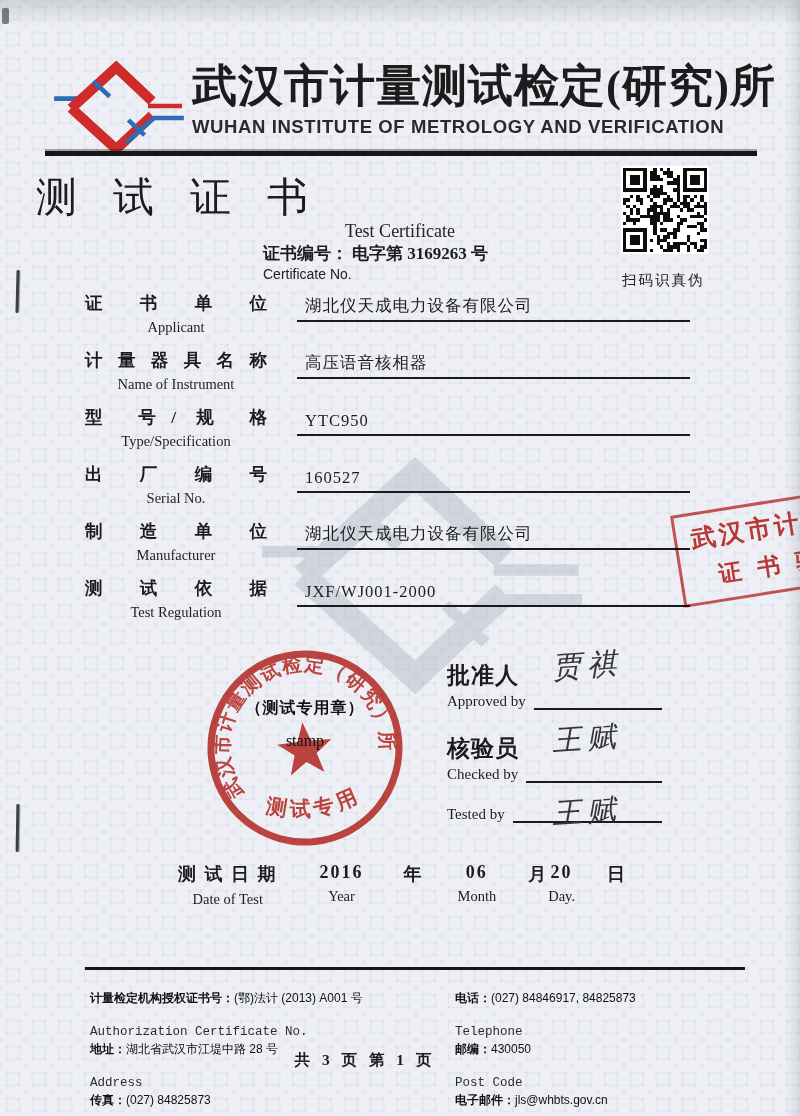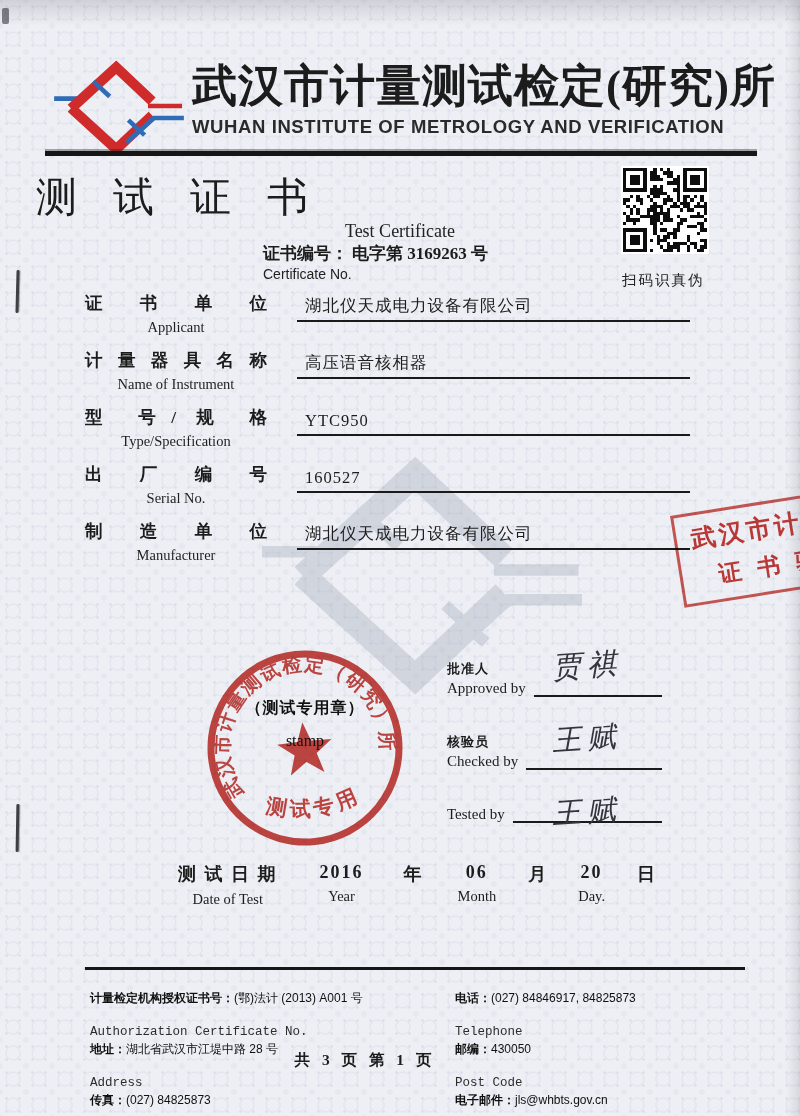--- a/index.html
+++ b/index.html
@@ -70,35 +70,35 @@
   
   .edge-stamp{position:absolute;left:670px;top:516px;width:220px;padding:7px 10px 9px 14px;
     border:3.5px solid rgba(196,42,38,.85);transform:rotate(-9deg);transform-origin:left top;
     color:#c42a26;mix-blend-mode:multiply;opacity:.92;}
   .edge-stamp .l1{font-size:25px;font-weight:bold;letter-spacing:3px;white-space:nowrap;}
   .edge-stamp .l2{font-size:23px;font-weight:bold;letter-spacing:16px;white-space:nowrap;margin-top:7px;padding-left:22px;}
 
   
   .sigs{position:absolute;left:447px;top:660px;width:215px;}
   .sig{position:relative;margin-bottom:21px;height:52px;}
-  .sig .cn{font-family:"Liberation Sans","DejaVu Sans",sans-serif;font-size:13px;font-weight:bold;letter-spacing:1px;}
+  .sig .cn{font-family:"Liberation Sans","DejaVu Sans",sans-serif;font-size:23px;font-weight:bold;letter-spacing:1px;}
   .sig .row2{display:flex;align-items:flex-end;margin-top:2px;}
   .sig .en{font-size:15px;white-space:nowrap;}
   .sig .line{flex:1;border-bottom:2px solid #1a1a1a;margin-left:8px;height:14px;}
   .sig .name{position:absolute;left:105px;top:-14px;font-size:29px;font-style:italic;color:#33343c;
     transform:rotate(-4deg);letter-spacing:6px;white-space:nowrap;font-weight:500;}
 
   
   .daterow{position:absolute;left:178px;top:862px;display:flex;align-items:flex-start;}
   .daterow .blk{text-align:center;}
   .daterow .top{font-size:18px;font-weight:bold;letter-spacing:2px;white-space:nowrap;}
   .daterow .sub{font-size:14.5px;font-weight:normal;margin-top:5px;}
   .daterow .unit{font-size:18px;font-weight:bold;margin:0 0 0 0;}
   .dg1{margin-left:42px;} .dg2{margin-left:40px;} .dg3{margin-left:34px;}
-  .dg4{margin-left:32px;} .dg5{margin-left:30px;} .dg6{margin-left:32px;}
+  .dg4{margin-left:32px;} .dg5{} .dg6{margin-left:32px;}
 
   
   .foot-rule{position:absolute;left:85px;top:967px;width:660px;height:3px;background:#161616;}
   .footer{position:absolute;left:90px;top:990px;right:40px;display:flex;
     font-family:"Liberation Sans","DejaVu Sans",sans-serif;}
   .fcol-l{width:365px;flex:none;}
   .fcol-r{flex:1;}
   .fitem{margin-bottom:1px;}
   .fitem .cnline{font-size:12px;color:#101010;}
   .fitem .cnline .lab{font-weight:bold;}
@@ -500,20 +500,29 @@
     </div>
     <div class="field">
       <div class="f-label">
         <div class="cn">制 造 单 位</div>
         <div class="en">Manufacturer</div>
       </div>
       <div class="f-value">
           <div class="val">湖北仪天成电力设备有限公司</div>
         </div>
     </div>
+    <div class="field">
+      <div class="f-label">
+        <div class="cn">测 试 依 据</div>
+        <div class="en">Test Regulation</div>
+      </div>
+      <div class="f-value">
+          <div class="val">JXF/WJ001-2000</div>
+        </div>
+    </div>
   </div>
 
   <div class="edge-stamp">
     <div class="l1">武汉市计量测试</div>
     <div class="l2">证书骑</div>
   </div>
 
   <div class="stamp-wrap">
     <svg viewBox="0 0 204 204" width="204" height="204">
       <defs>

